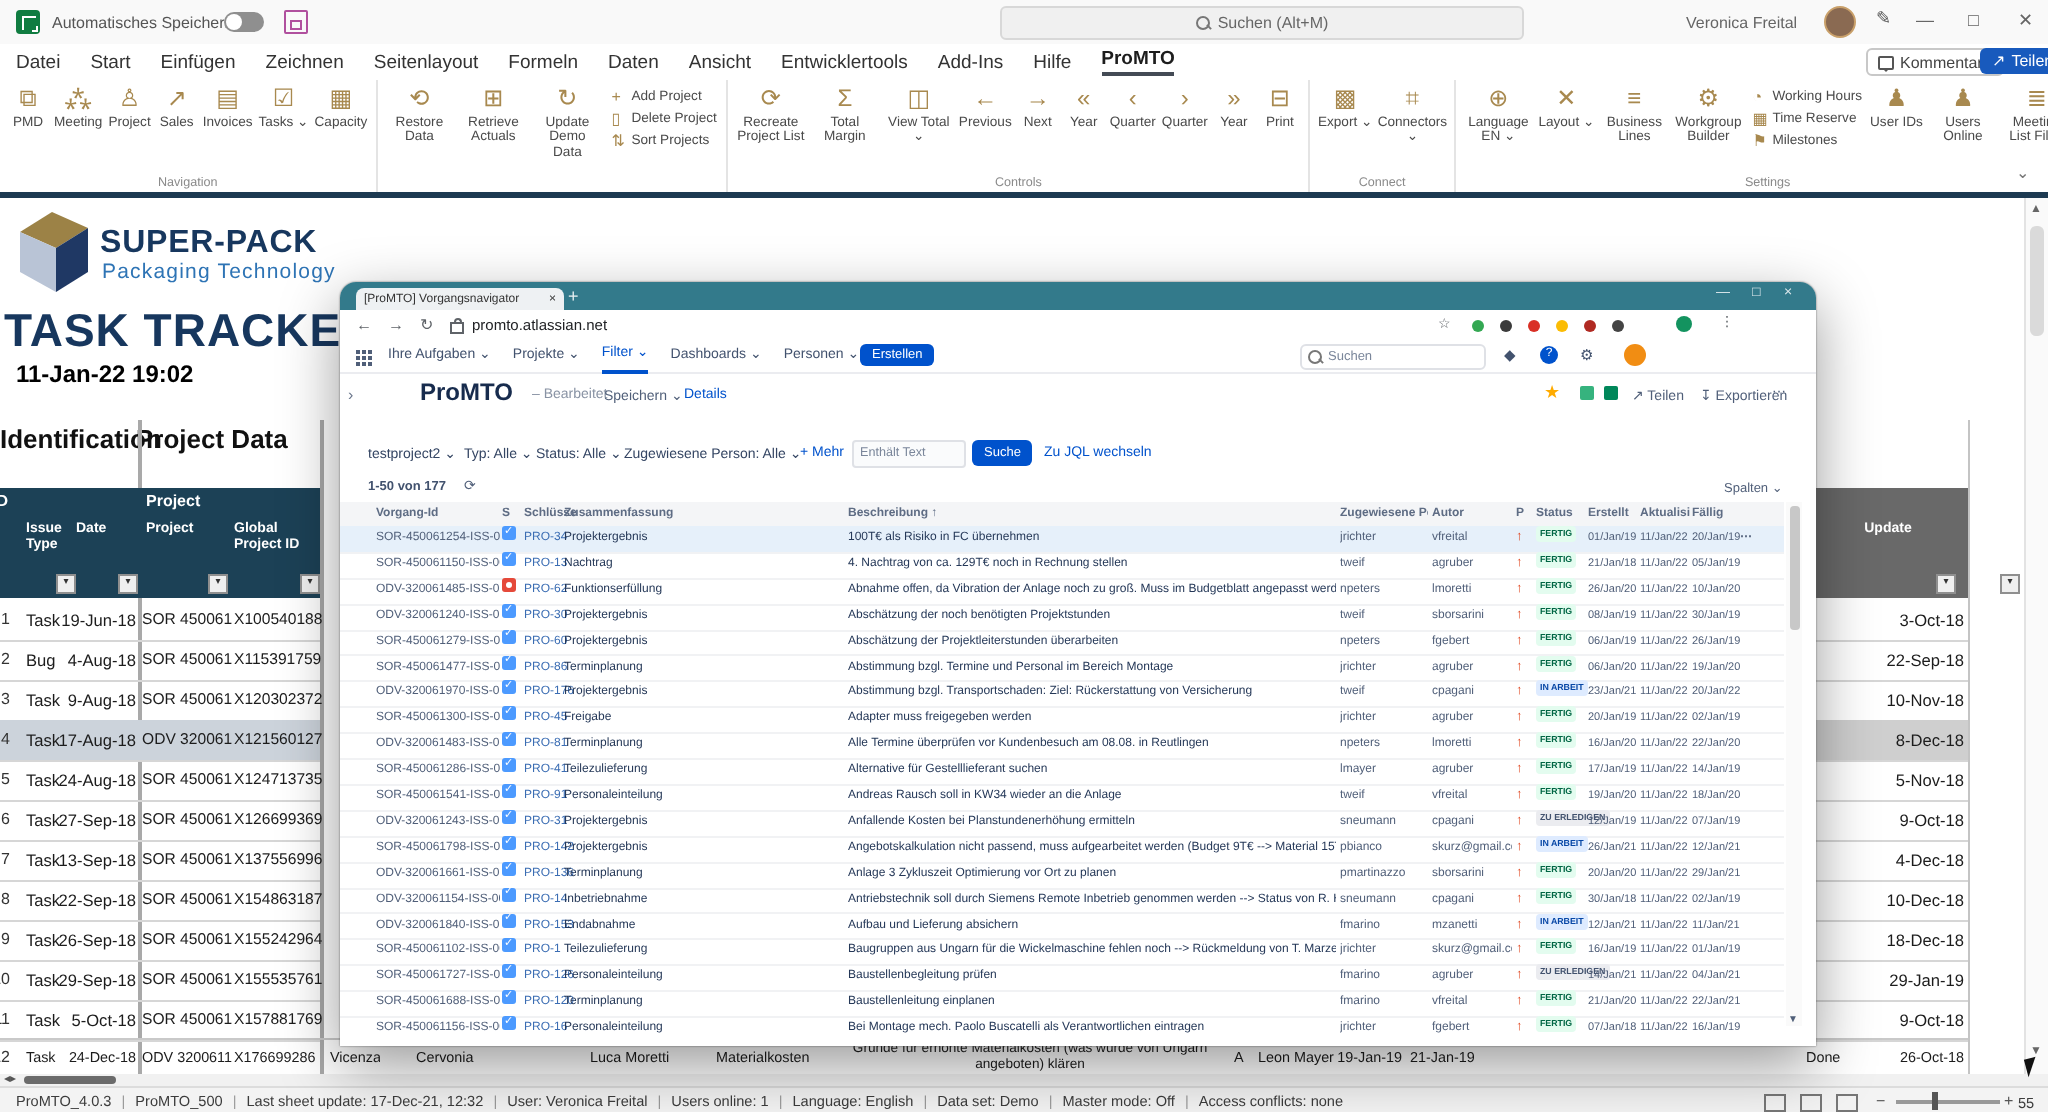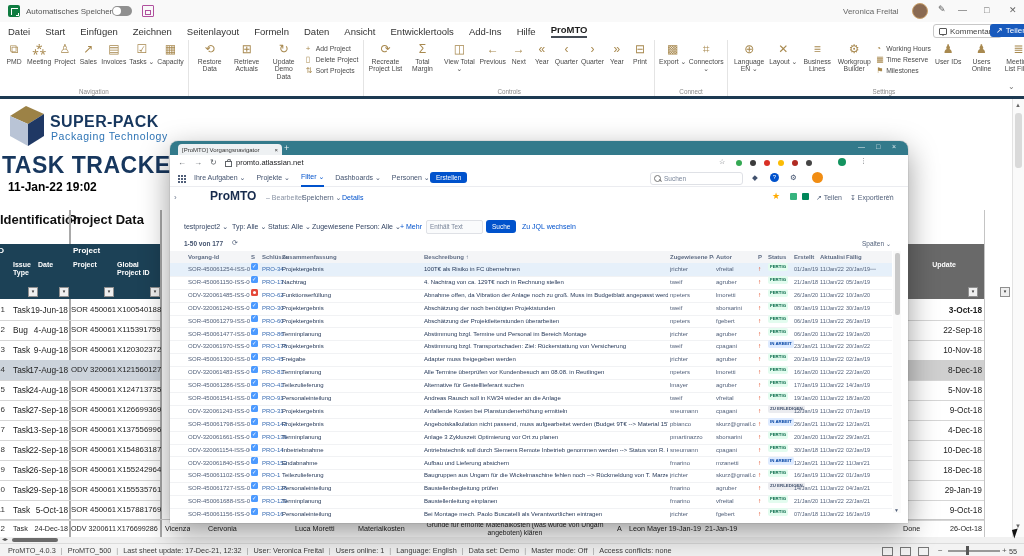--- a/index.html
+++ b/index.html
@@ -181,20 +181,24 @@
         border-top:0 solid transparent;z-index:50;transform:rotate(-15deg);}
 </style>
 </head>
 <body>
 
 <div id="titlebar" class="abs">
   <div id="xl-appicon" class="abs"></div>
   <div id="autosave-label" class="abs">Automatisches Speichern</div>
   <div id="autosave-toggle" class="abs"></div>
   <div id="save-icon" class="abs"></div>
+  <div id="title-search" class="abs">
+    <span class="mag"></span>
+    <span>Suchen (Alt+M)</span>
+  </div>
   <div id="user-name" class="abs">Veronica Freital</div>
   <div id="title-avatar" class="abs"></div>
   <div id="pencil-icon" class="abs">✎</div>
   <div class="abs winbtn" style="left:958px">—</div>
   <div class="abs winbtn" style="left:984px">□</div>
   <div class="abs winbtn" style="left:1009px">✕</div>
 </div>
 
 <div id="menurow" class="abs">
   <div id="menu-tabs" class="abs">
@@ -428,21 +432,21 @@
   <div class="abs fbtn" style="left:1000px">▾</div>
 
   <div id="xl-rows">
       <div class="abs xrow" style="top: 201px;">
         <span class="xnum">1</span>
         <span class="xtype">Task</span>
         <span class="xdate">19-Jun-18</span>
         <span class="xproj">SOR 450061023</span>
         <span class="xgpid">X100540188</span>
       </div>
-      <div class="abs xupd" style="top: 201px; font-weight: bold;">3-Oct-18</div>
+      <div class="abs xupd" style="top: 201px;">3-Oct-18</div>
       <div class="abs xrow" style="top: 221px;">
         <span class="xnum">2</span>
         <span class="xtype">Bug</span>
         <span class="xdate">4-Aug-18</span>
         <span class="xproj">SOR 450061105</span>
         <span class="xgpid">X115391759</span>
       </div>
       <div class="abs xupd" style="top: 221px;">22-Sep-18</div>
       <div class="abs xrow" style="top: 241px;">
         <span class="xnum">3</span>

